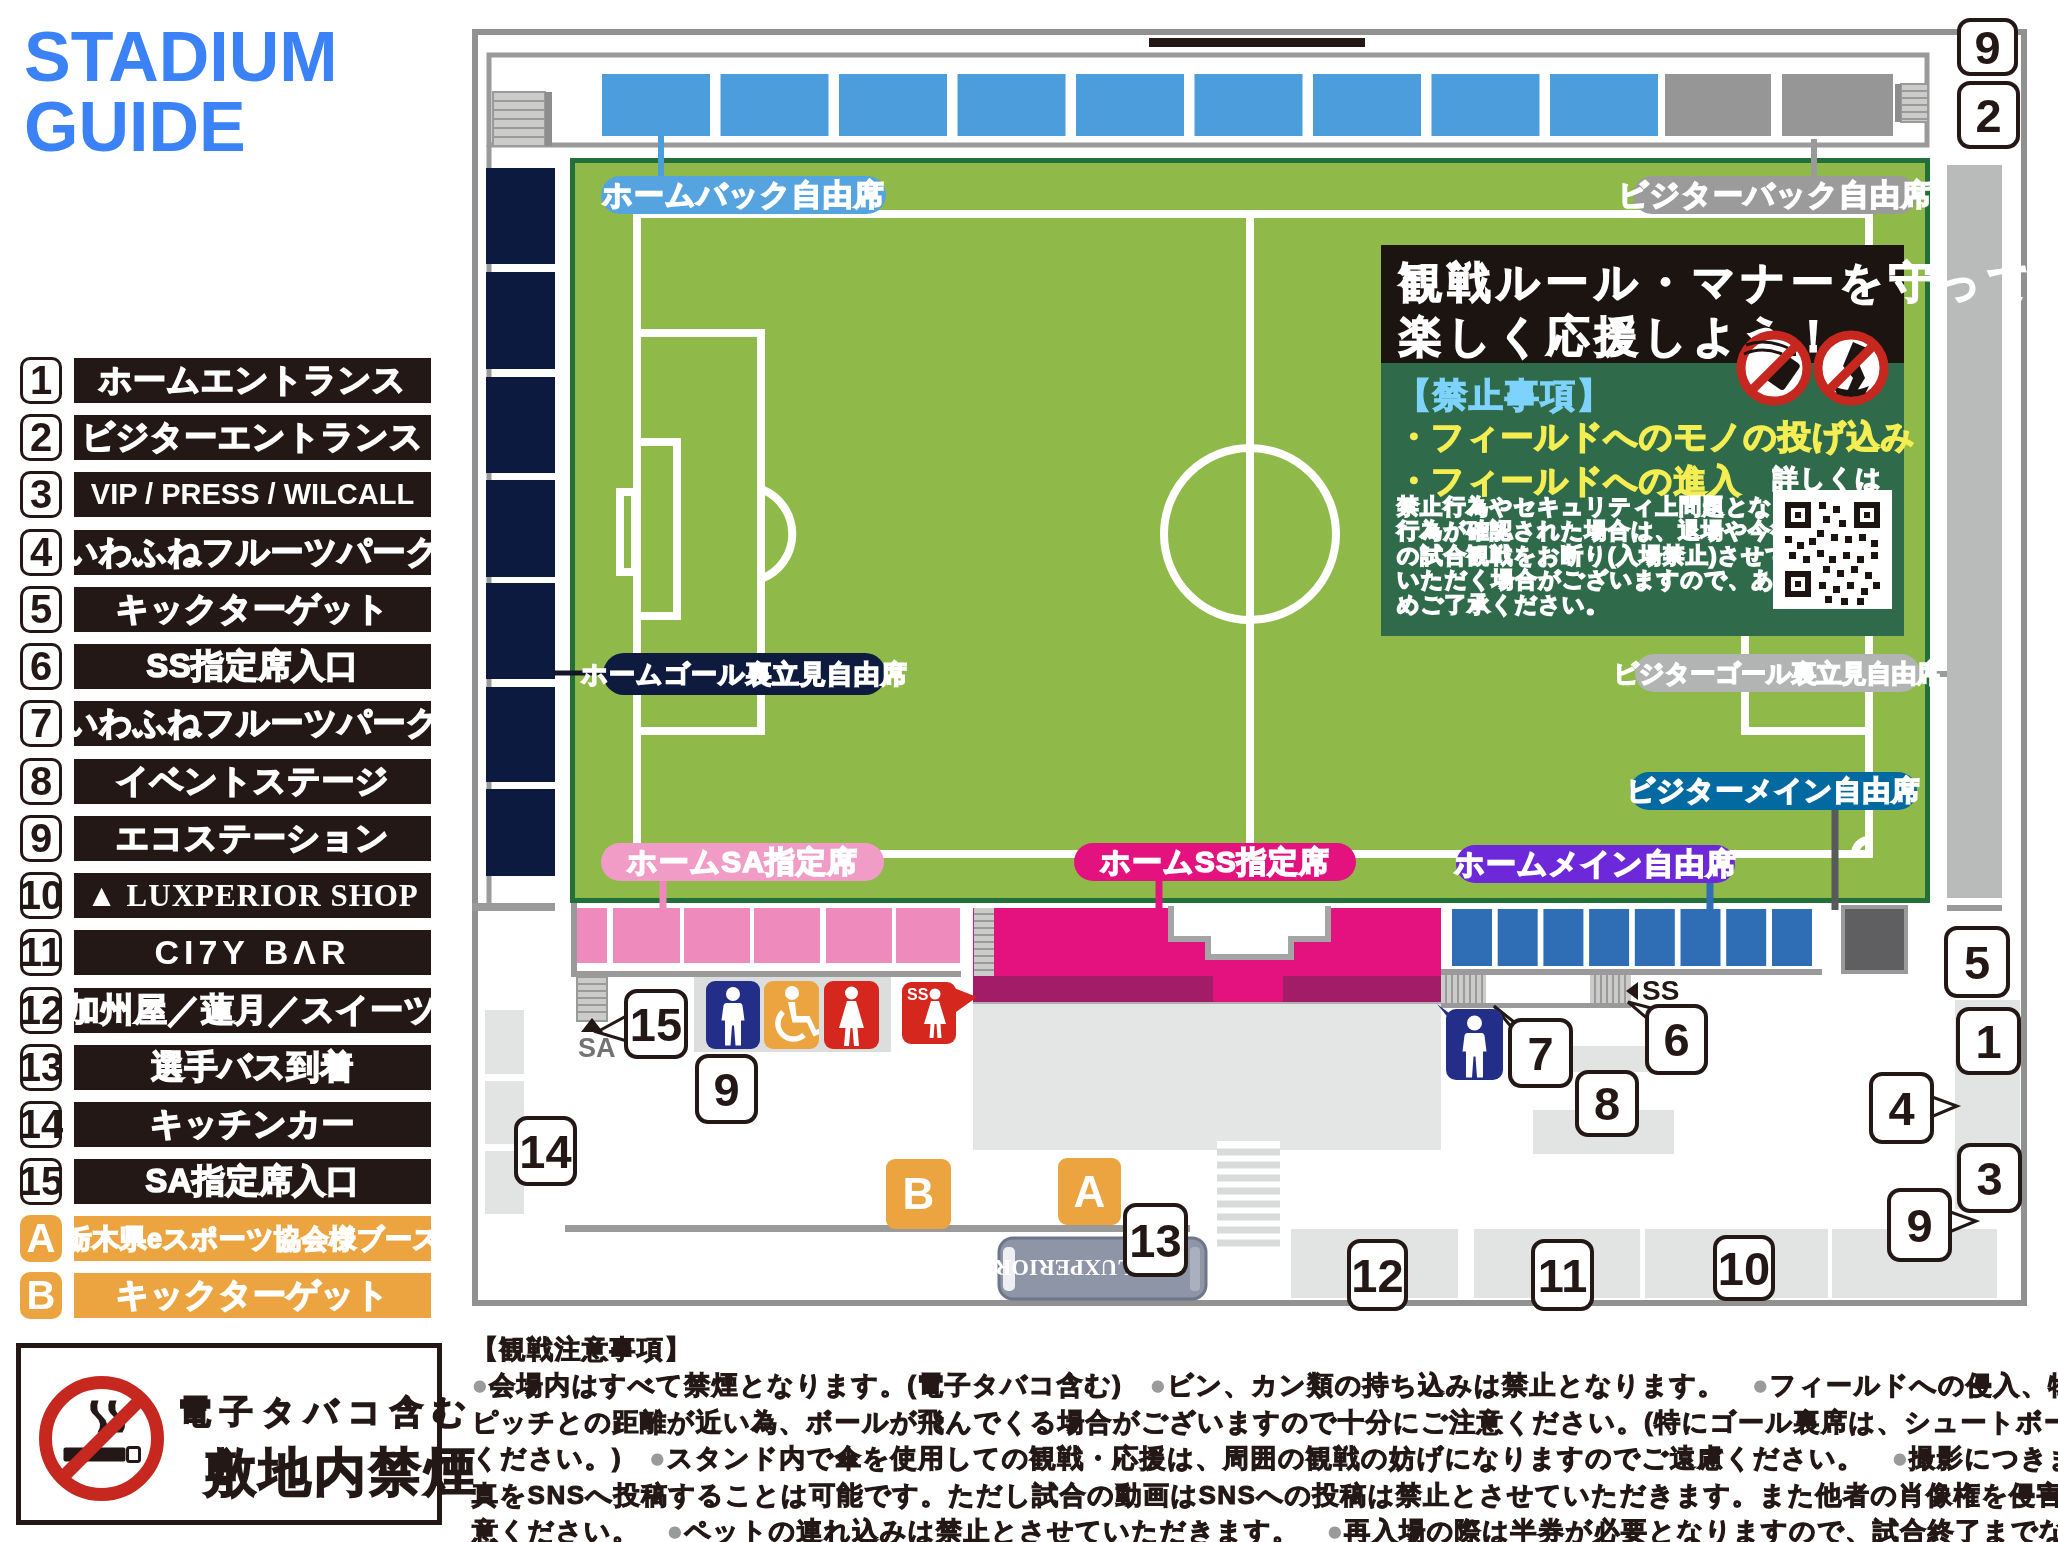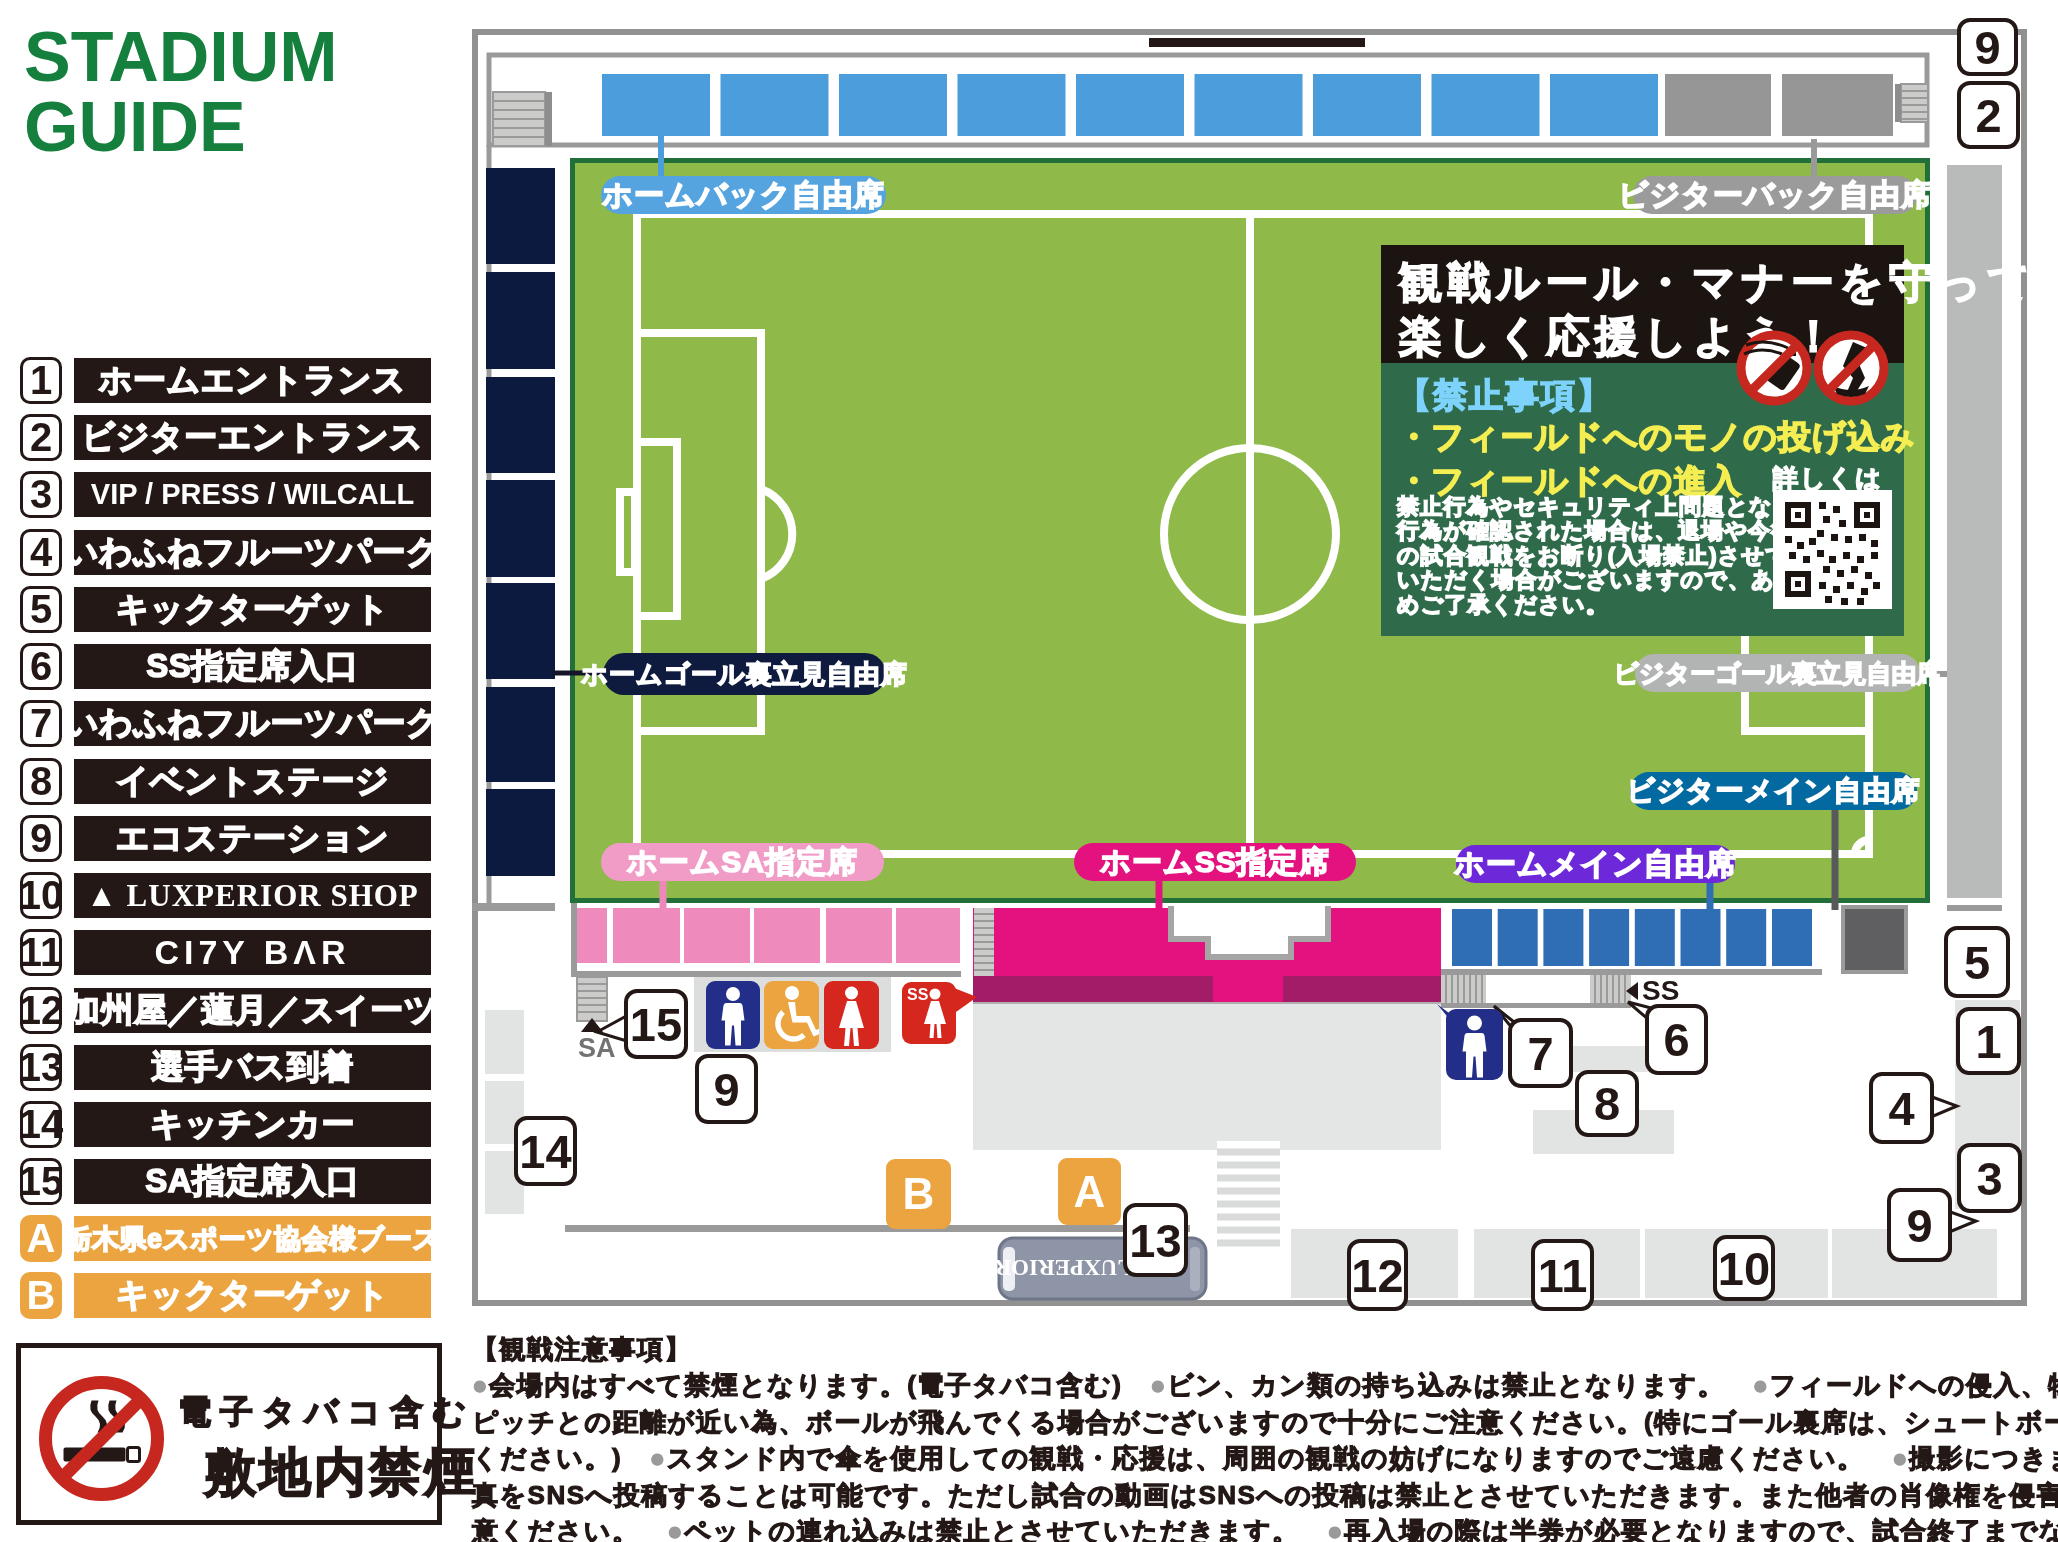--- a/index.html
+++ b/index.html
@@ -11,21 +11,21 @@
 .pill{position:absolute;border-radius:21px;color:#fff;font-weight:bold;display:flex;align-items:center;justify-content:center;
  font-size:30px;letter-spacing:1px;white-space:nowrap;z-index:20;}
 .legnum{position:absolute;left:20px;width:42px;height:47px;background:#fff;border:3px solid #231815;border-radius:10px;
  color:#231815;font-weight:bold;font-size:40px;display:flex;align-items:center;justify-content:center;box-sizing:border-box;}
 .legbar{position:absolute;left:74px;width:357px;height:45px;background:#231815;color:#fff;font-weight:bold;font-size:33px;
  display:flex;align-items:center;justify-content:center;letter-spacing:0.5px;white-space:nowrap;}
 .orange{background:#eba43f !important;border-color:#eba43f !important;color:#fff !important;}
 </style></head>
 <body>
 
-<div class="abs" style="left:24px;top:22px;font-weight:bold;font-size:70px;line-height:70px;color:#15803d;letter-spacing:0px;">STADIUM<br>GUIDE</div>
+<div class="abs" style="left:24px;top:22px;font-weight:bold;font-size:70px;line-height:70px;color:#3b82f6;letter-spacing:0px;">STADIUM<br>GUIDE</div>
 
 <div id="legend">
 
 <div class="legnum" style="top:357px;">1</div>
     <div class="legbar jp" style="top:358px;">ホームエントランス</div>
 
 <div class="legnum" style="top:414px;">2</div>
     <div class="legbar jp" style="top:415px;text-align:center;">ビジターエントランス</div>
 
 <div class="legnum" style="top:471px;">3</div>

